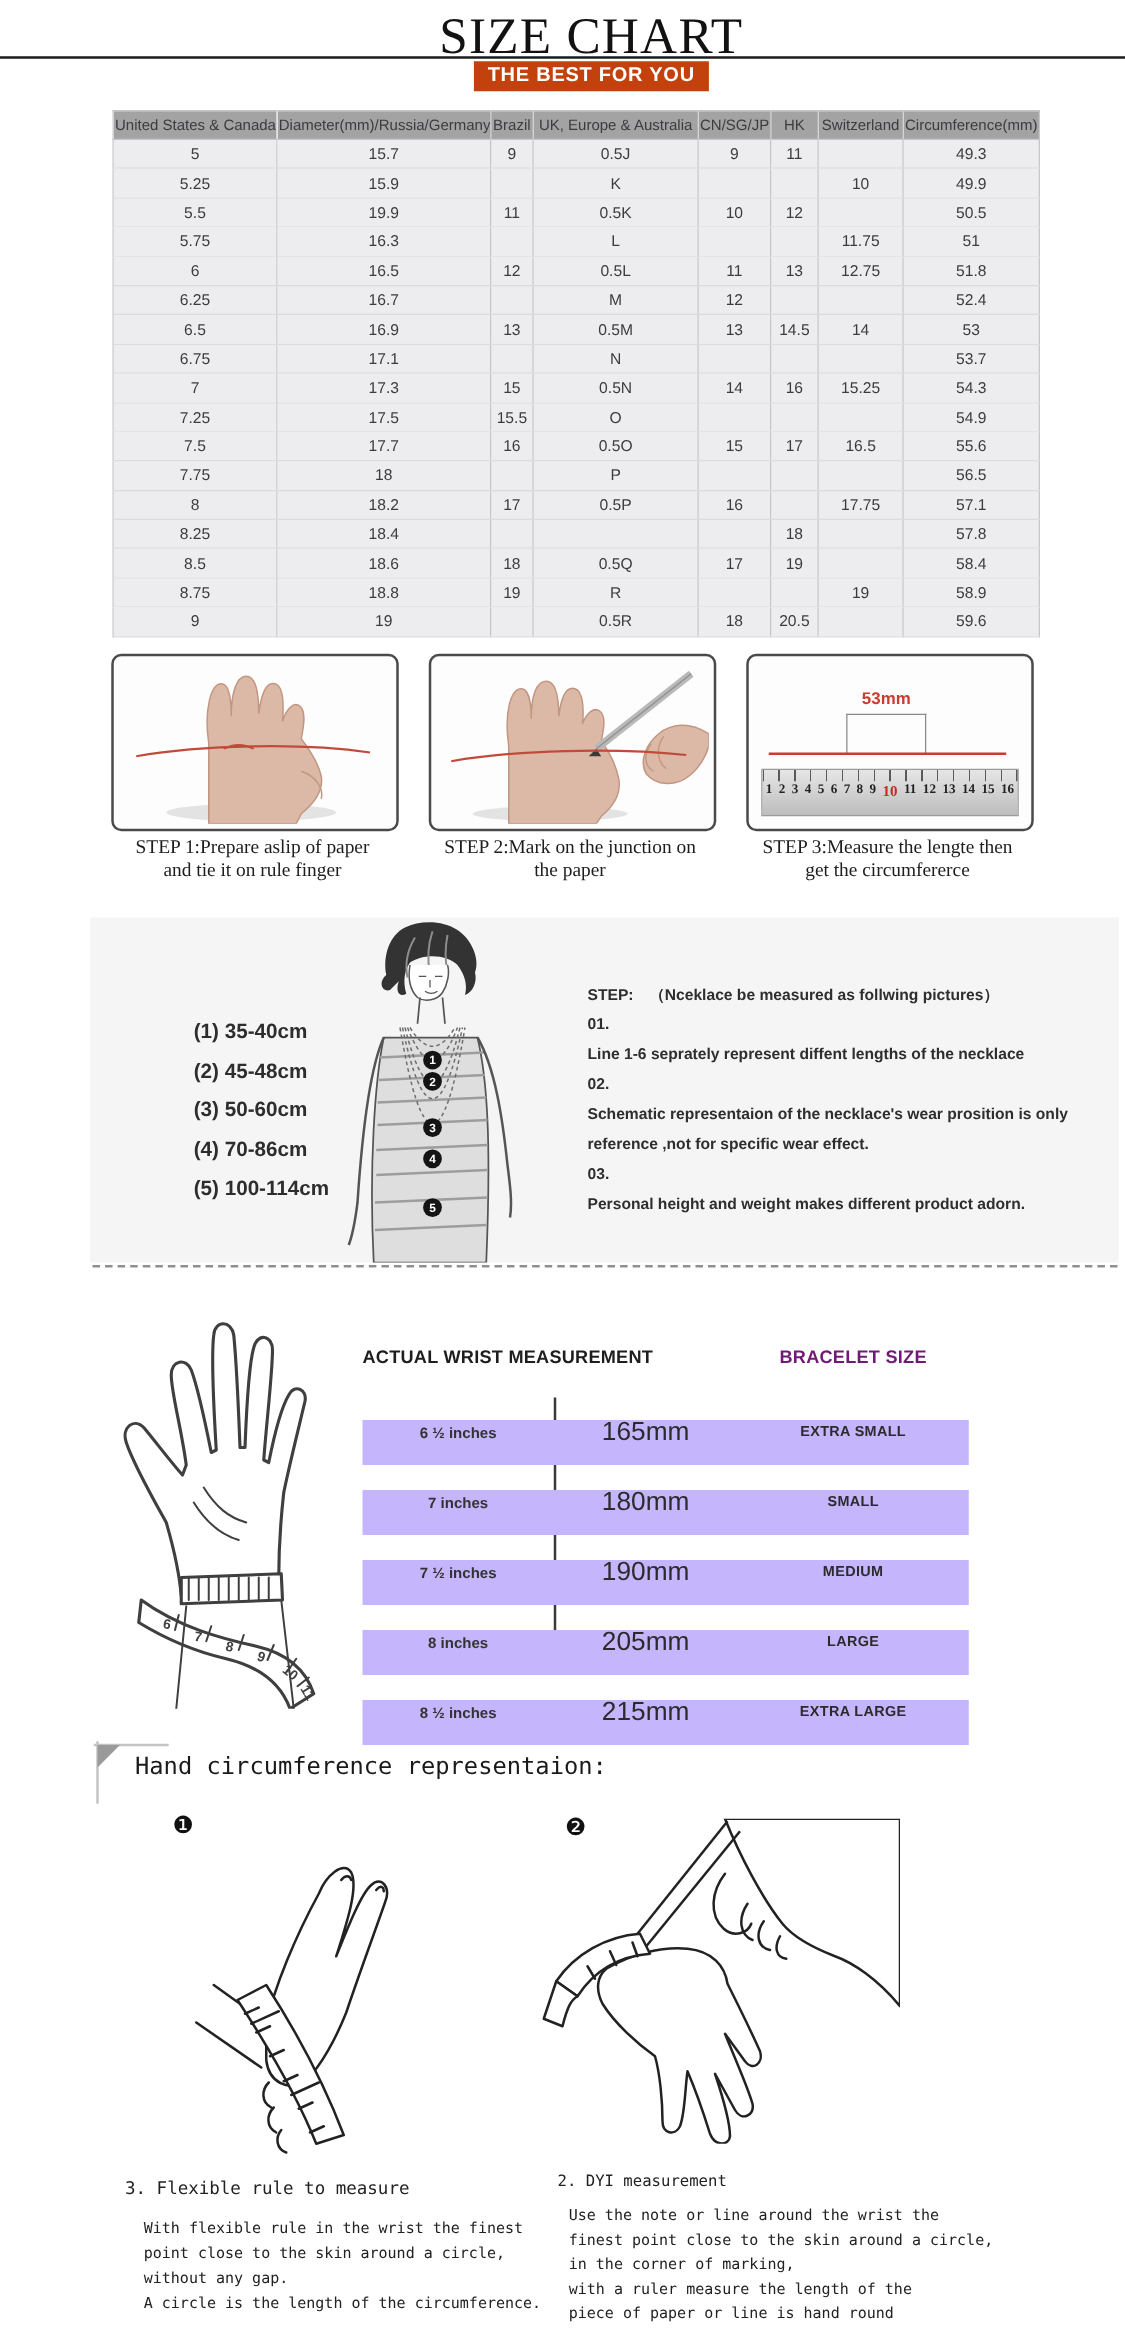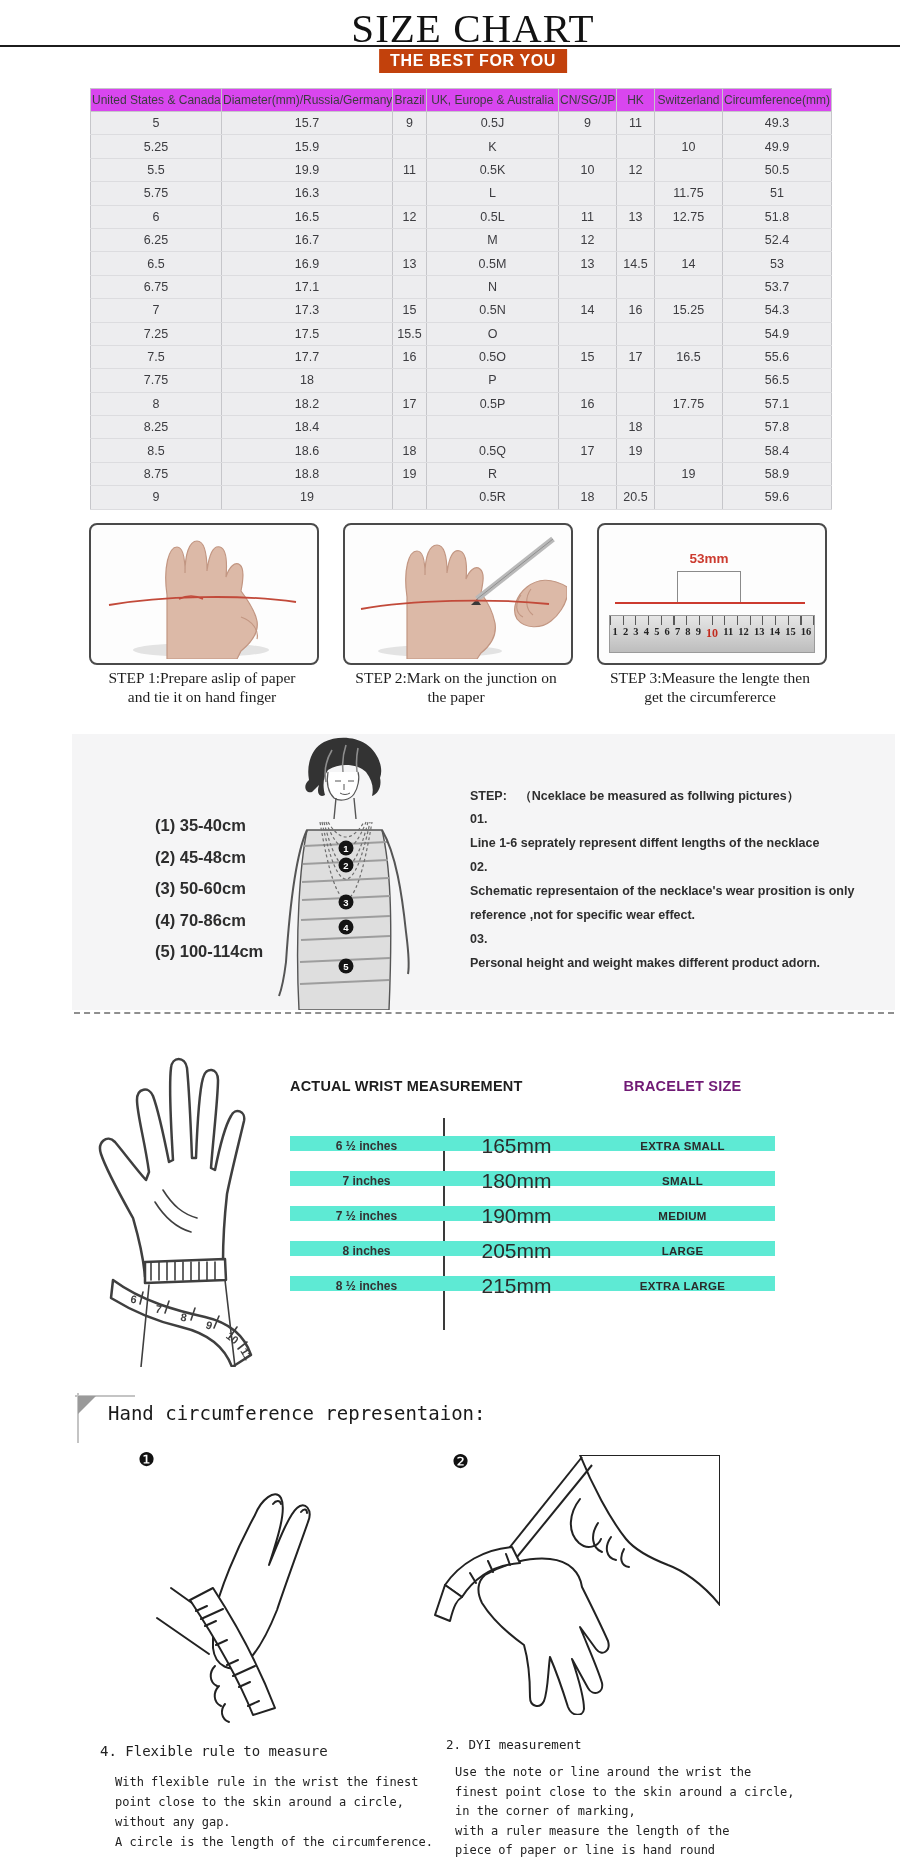--- a/index.html
+++ b/index.html
@@ -10,21 +10,21 @@
   .title{position:absolute;top:4px;left:0;width:946px;text-align:center;
          font-family:"Liberation Serif",serif;font-size:41px;color:#121212;letter-spacing:1px;}
   .header-line{position:absolute;top:45px;left:0;width:900px;height:2px;background:#1c1c1c;}
   .ribbon{position:absolute;top:49px;left:50%;transform:translateX(calc(-50% + 23px));
           background:#c2410c;color:#fff;font-size:16px;font-weight:bold;
           letter-spacing:.6px;padding:3px 11px;}
 
   
   .ring-table{position:absolute;left:90px;top:88px;width:741px;border-collapse:collapse;
               table-layout:fixed;font-size:12.5px;color:#3c3c40;}
-  .ring-table th{height:22px;background:#d946ef;font-weight:normal;font-size:12px;
+  .ring-table th{height:22px;background:#a3a3a3;font-weight:normal;font-size:12px;
                  border:1px solid #c6c6ca;padding:0 1px;overflow:hidden;white-space:nowrap;}
   .ring-table td{height:22.4px;background:#ededef;text-align:center;
                  border-left:1px solid #c6c6ca;border-right:1px solid #c6c6ca;
                  border-top:1px solid #f7f7f9;border-bottom:1px solid #dcdcdf;
                  padding:0;overflow:hidden;}
   .ring-table tr td:first-child,.ring-table tr th:first-child{border-left:1px solid #c6c6ca;}
 
   
   .photo{position:absolute;top:523px;width:226px;height:138px;border:2px solid #4a4a4a;
          border-radius:8px;background:#fdfdfd;overflow:hidden;}
@@ -57,21 +57,21 @@
 
   
   .wrist-svg{position:absolute;left:85px;top:1022px;}
   .brace{position:absolute;left:290px;top:1070px;width:485px;height:270px;}
   .bhead1{position:absolute;left:0;top:8px;width:300px;text-align:left;
           font-size:14.5px;font-weight:bold;color:#1e1e1e;letter-spacing:.2px;}
   .bhead2{position:absolute;left:300px;top:8px;width:185px;text-align:center;
           font-size:14.5px;font-weight:bold;color:#701a75;letter-spacing:.2px;}
   .bdivider{position:absolute;left:153px;top:48px;width:2px;height:212px;background:#3a3a3a;}
   .brows{position:absolute;left:0;top:66px;width:485px;}
-  .brow{position:relative;height:15px;margin-bottom:20px;background:#5eead4;}
+  .brow{position:relative;height:36px;margin-bottom:20px;background:#c4b5fd;}
   .binches{position:absolute;left:0;top:0;width:153px;text-align:center;line-height:20px;
            font-size:12px;font-weight:600;color:#333;}
   .bmm{position:absolute;left:153px;top:-3px;width:147px;text-align:center;line-height:26px;
        font-size:21px;color:#2b2b2b;}
   .bsize{position:absolute;left:300px;top:0;width:185px;text-align:center;line-height:20px;
          font-size:11.5px;font-weight:bold;color:#2b2b2b;letter-spacing:.3px;}
 
   
   .hc-heading{position:absolute;left:108px;top:1402px;font-family:"DejaVu Sans Mono",monospace;
               font-size:19px;color:#1a1a1a;}
@@ -347,21 +347,21 @@
           <span>13</span>
           <span>14</span>
           <span>15</span>
           <span>16</span>
         </div>
     </div>
   </div>
 
   <div class="cap c1">
     <div>STEP 1:Prepare aslip of paper</div>
-    <div>and tie it on hand finger</div>
+    <div>and tie it on rule finger</div>
   </div>
   <div class="cap c2">
     <div>STEP 2:Mark on the junction on</div>
     <div>the paper</div>
   </div>
   <div class="cap c3">
     <div>STEP 3:Measure the lengte then</div>
     <div>get the circumfererce</div>
   </div>
 
@@ -496,21 +496,21 @@
     <path class="artln" d="M150,44 C139,58 137,77 149,88 C157,95 168,92 171,84"></path>
     <path class="art" d="M55,120 C75,108 100,102 120,104 C140,106 150,118 152,132 C160,148 170,168 178,186
       C181,196 172,202 166,194 L150,172 C158,192 168,214 172,228 C174,238 163,242 158,233 L142,204
       C148,222 154,244 154,254 C153,262 142,262 138,252 C133,236 126,216 120,202 C118,216 118,236 114,246
       C110,254 100,252 100,242 C100,226 98,204 94,190 C80,180 62,164 52,148 C46,136 48,126 55,120 Z"></path>
     <path class="art" d="M15,130 C30,108 55,94 82,92 L90,108 C65,110 45,122 32,142 Z"></path>
     <path class="art" d="M15,130 L5,160 L20,166 C24,150 27,145 32,142 Z"></path>
     <path class="artln" stroke-width="1.5" d="M40,118 l6,10 M58,106 l5,11 M76,99 l4,11"></path>
   </svg>
 
-  <div class="mono m1-title">4. Flexible rule to measure</div>
+  <div class="mono m1-title">3. Flexible rule to measure</div>
   <div class="mono m1-lines" id="m1-lines">
       <div>With flexible rule in the wrist the finest</div>
       <div>point close to the skin around a circle,</div>
       <div>without any gap.</div>
       <div>A circle is the length of the circumference.</div>
     </div>
   <div class="mono m2-title">2. DYI measurement</div>
   <div class="mono m2-lines" id="m2-lines">
       <div>Use the note or line around the wrist the</div>
       <div>finest point close to the skin around a circle,</div>

